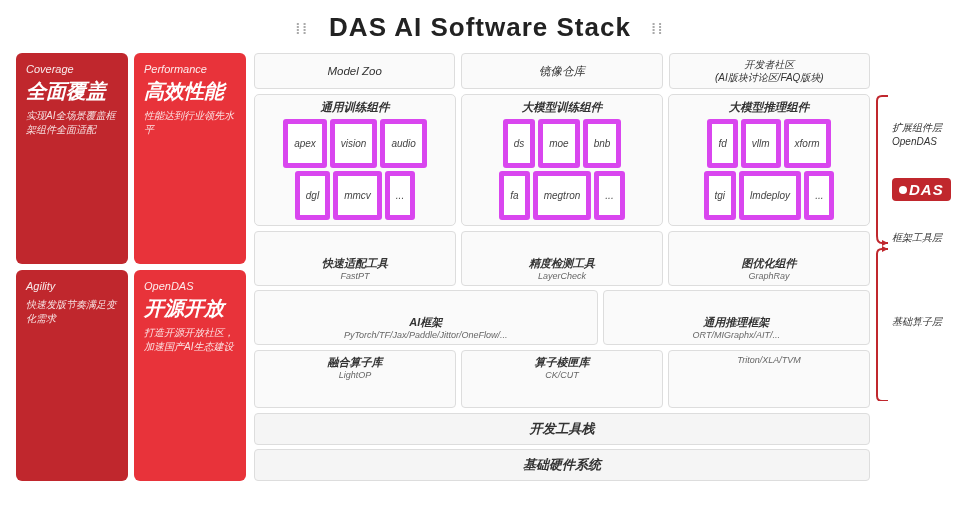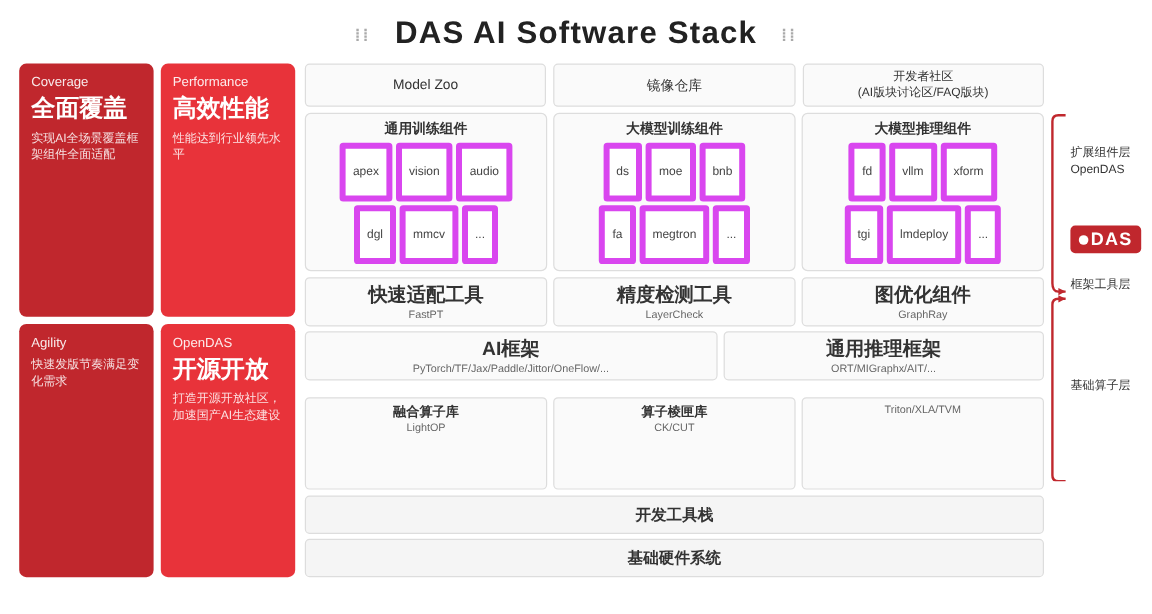--- a/index.html
+++ b/index.html
@@ -31,20 +31,21 @@
       font-size: 14px;
       display: inline-block;
       vertical-align: middle;
       margin: 0 12px;
       letter-spacing: 2px;
     }
     .main-layout {
       display: flex;
       gap: 8px;
       height: 428px;
+      font-style: italic;
     }
     
     .left-cards {
       display: flex;
       flex-direction: column;
       gap: 6px;
       width: 230px;
       flex-shrink: 0;
     }
     .card-row {
@@ -135,23 +136,24 @@
     }
     .framework-box {
       flex: 1;
       border: 1px solid #ddd;
       border-radius: 4px;
       padding: 4px 6px;
       background: #fafafa;
       text-align: center;
     }
     .framework-box .label-main {
-      font-size: 16px;
-      font-weight: bold;
-      color: #333;
+      font-size: 11px;
+      font-weight: bold;
+      color: #333;
+      margin-top: 20px;
     }
     .framework-box .label-sub {
       font-size: 9px;
       color: #666;
     }
     .compute-box {
       flex: 1;
       border: 1px solid #ddd;
       border-radius: 4px;
       padding: 4px 6px;
@@ -352,21 +354,21 @@
         </div>
 
         <div style="position:absolute; left:18px; top:178px; font-size:10px; color:#333; line-height:1.4; white-space:nowrap;">
           <div>框架工具层</div>
         </div>
 
         <div style="position:absolute; left:18px; top:262px; font-size:10px; color:#333; line-height:1.4; white-space:nowrap;">
           <div>基础算子层</div>
         </div>
 
-        <div style="position:absolute; left:18px; top:135px;">
+        <div style="position:absolute; left:18px; top:125px;">
           <div style="display:flex; align-items:center; gap:2px; background:#c0272d; border-radius:4px; padding:3px 7px;">
             <div style="width:8px; height:8px; background:#fff; border-radius:50%;"></div>
             <span style="font-size:15px; font-weight:bold; color:#fff; letter-spacing:1px;">DAS</span>
           </div>
         </div>
 
       </div>
 
     </div>
 

